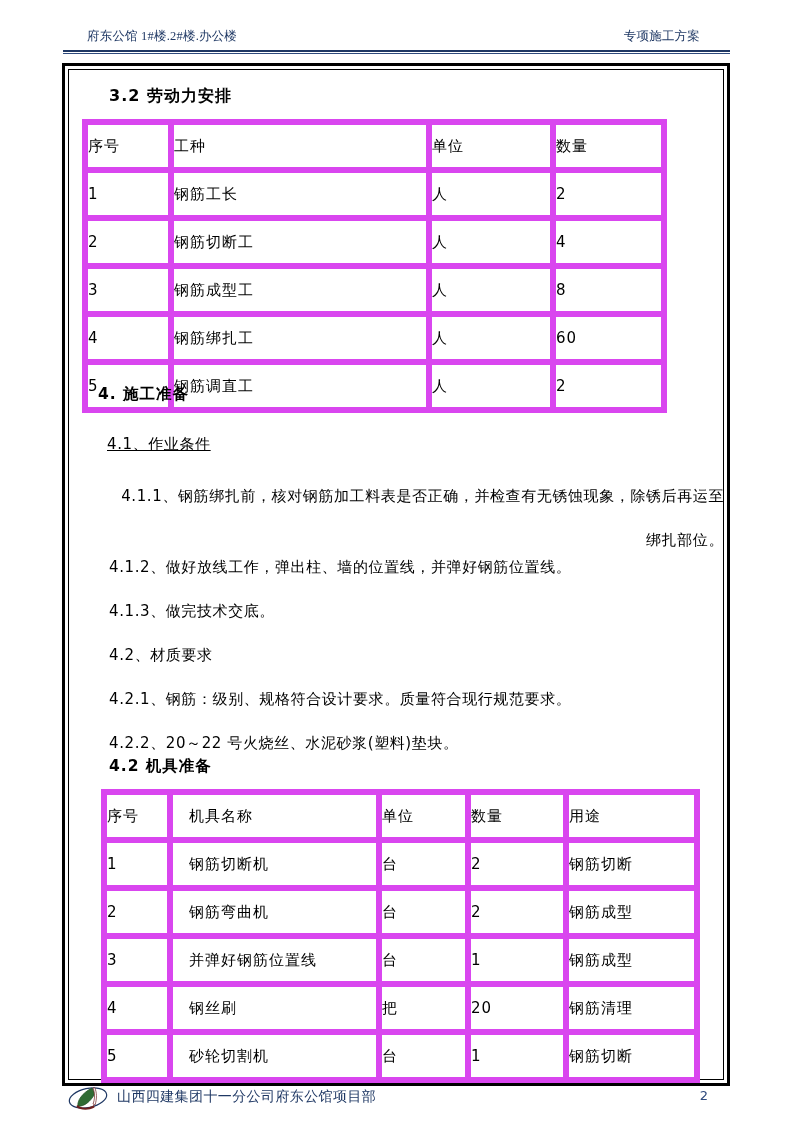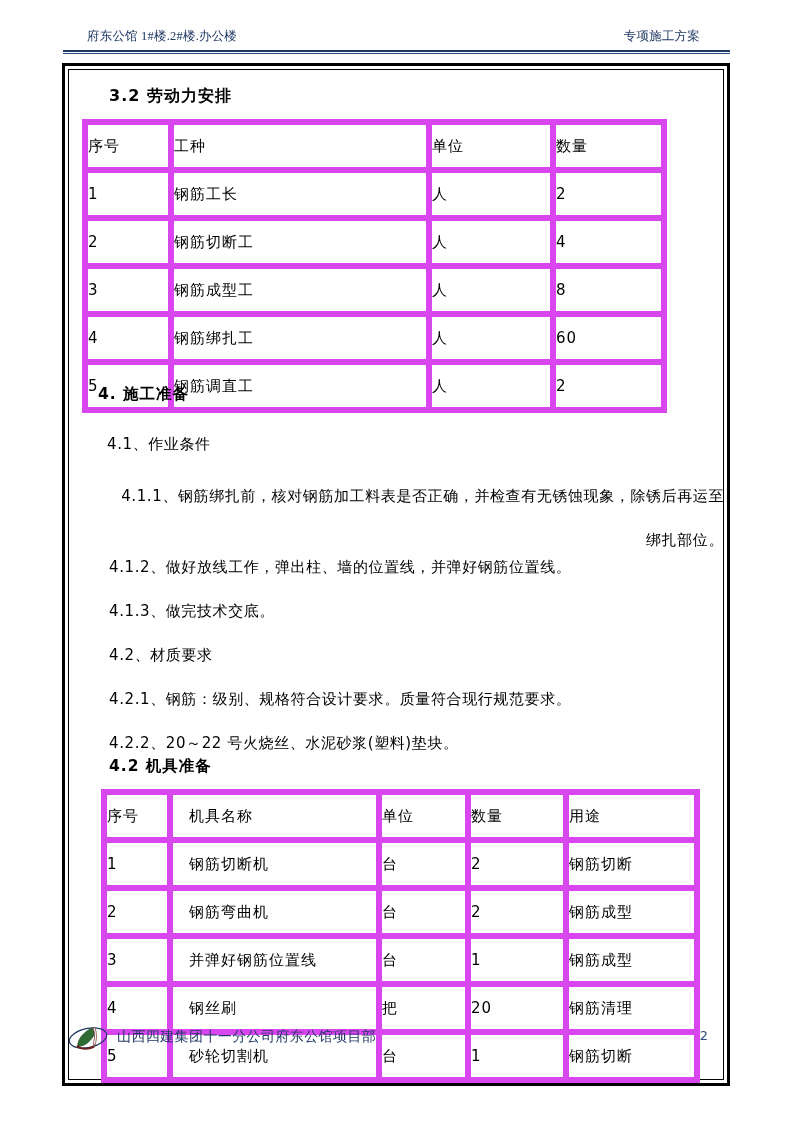--- a/index.html
+++ b/index.html
@@ -124,21 +124,21 @@
   #equip-table .c0 { width: 60px; }
   #equip-table .c1 { width: 187px; padding-left: 16px; }
   #equip-table .c2 { width: 83px; }
   #equip-table .c3 { width: 92px; }
   #equip-table .c4 { width: 125px; }
 
   
   .page-footer {
     position: absolute;
     left: 63px;
-    top: 1024px;
+    top: 1084px;
     width: 667px;
     height: 34px;
   }
   .footer-logo {
     position: absolute;
     left: 3px;
     top: 0px;
     width: 44px;
     height: 30px;
   }
@@ -214,21 +214,21 @@
           <td class="c0">5</td>
           <td class="c1">钢筋调直工</td>
           <td class="c2">人</td>
           <td class="c3">2</td>
         </tr>
       </tbody>
     </table>
 
     <div class="h-sec" style="left:33px; top:318px; font-size:15.5px;">4. 施工准备</div>
 
-    <div class="para" style="left:42px; top:367px;">4.1、作业条件</div>
+    <div class="para" style="left:42px; top:367px;text-decoration:underline;">4.1、作业条件</div>
 
     <div class="para wrap" style="left:14px; top:408px; width:645px; text-indent:30px; line-height:44px;">4.1.1、钢筋绑扎前，核对钢筋加工料表是否正确，并检查有无锈蚀现象，除锈后再运至绑扎部位。</div>
 
     <div class="para" style="left:44px; top:490px;">4.1.2、做好放线工作，弹出柱、墙的位置线，并弹好钢筋位置线。</div>
 
     <div class="para" style="left:44px; top:534px;">4.1.3、做完技术交底。</div>
 
     <div class="para" style="left:44px; top:578px;">4.2、材质要求</div>
 
     <div class="para" style="left:44px; top:622px;">4.2.1、钢筋：级别、规格符合设计要求。质量符合现行规范要求。</div>

